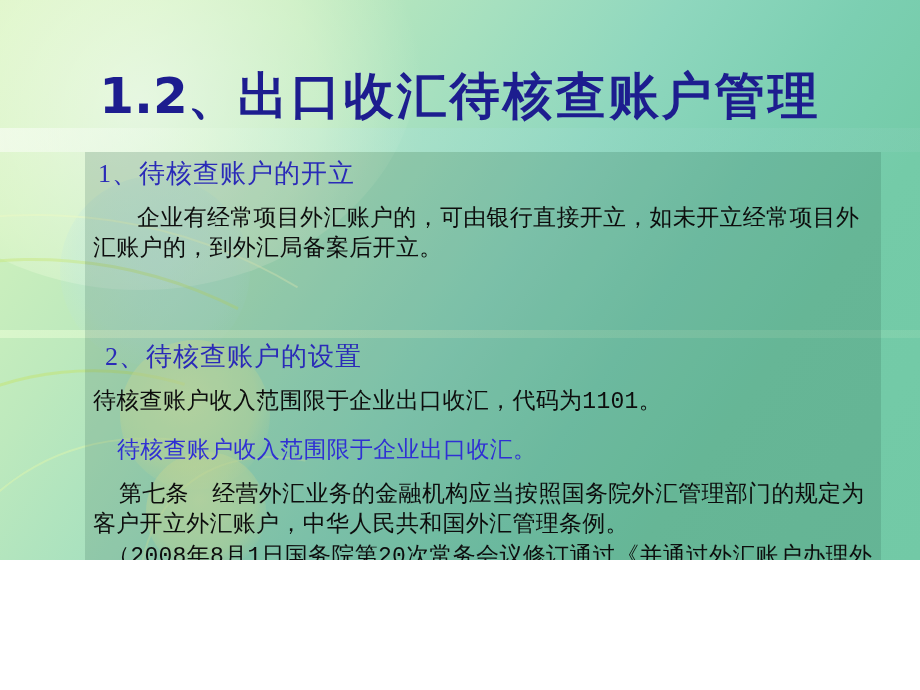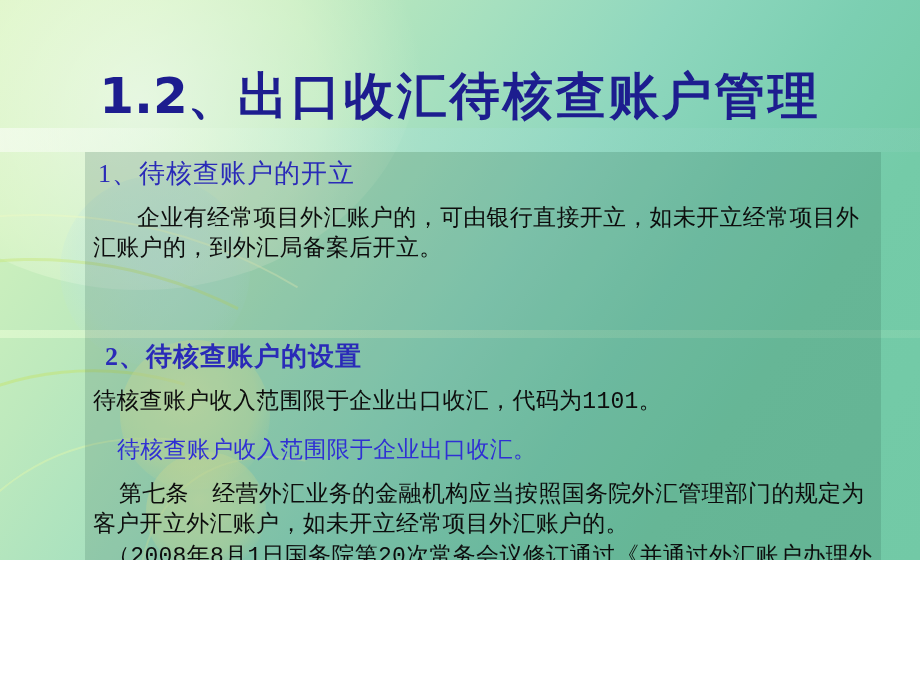--- a/index.html
+++ b/index.html
@@ -208,21 +208,21 @@
   .heading {
     position: absolute;
     color: #2a2ab8;
     font-family: "Liberation Serif", "DejaVu Serif", serif;
     font-size: 26px;
     line-height: 32px;
     letter-spacing: 1px;
     white-space: nowrap;
   }
   .h1-pos { left: 13px; top: 6px; }
-  .h2-pos { left: 20px; top: 189px; font-weight: bold; }
+  .h2-pos { left: 20px; top: 189px; }
 
   .body-text {
     position: absolute;
     color: #0d0d0d;
     font-family: Liberation Mono, monospace;
     font-size: 23px;
     line-height: 30px;
     letter-spacing: 0.3px;
   }
   .blue-text {
@@ -291,19 +291,19 @@
 
   <div class="content-box">
     <div class="content-inner">
 
       <div class="heading h1-pos">1、待核查账户的开立</div>
       <div class="body-text p1">企业有经常项目外汇账户的，可由银行直接开立，如未开立经常项目外汇账户的，到外汇局备案后开立。</div>
 
       <div class="heading h2-pos">2、待核查账户的设置</div>
       <div class="body-text p3">待核查账户收入范围限于企业出口收汇，代码为1101。</div>
       <div class="blue-text p4">待核查账户收入范围限于企业出口收汇。</div>
-      <div class="body-text p5">第七条　经营外汇业务的金融机构应当按照国务院外汇管理部门的规定为客户开立外汇账户，如未开立经常项目外汇账户的。</div>
+      <div class="body-text p5">第七条　经营外汇业务的金融机构应当按照国务院外汇管理部门的规定为客户开立外汇账户，中华人民共和国外汇管理条例。</div>
       <div class="body-text p6">（2008年8月1日国务院第20次常务会议修订通过《并通过外汇账户办理外汇业务》）</div>
 
     </div>
   </div>
 
 </div>
 
 </body></html>

